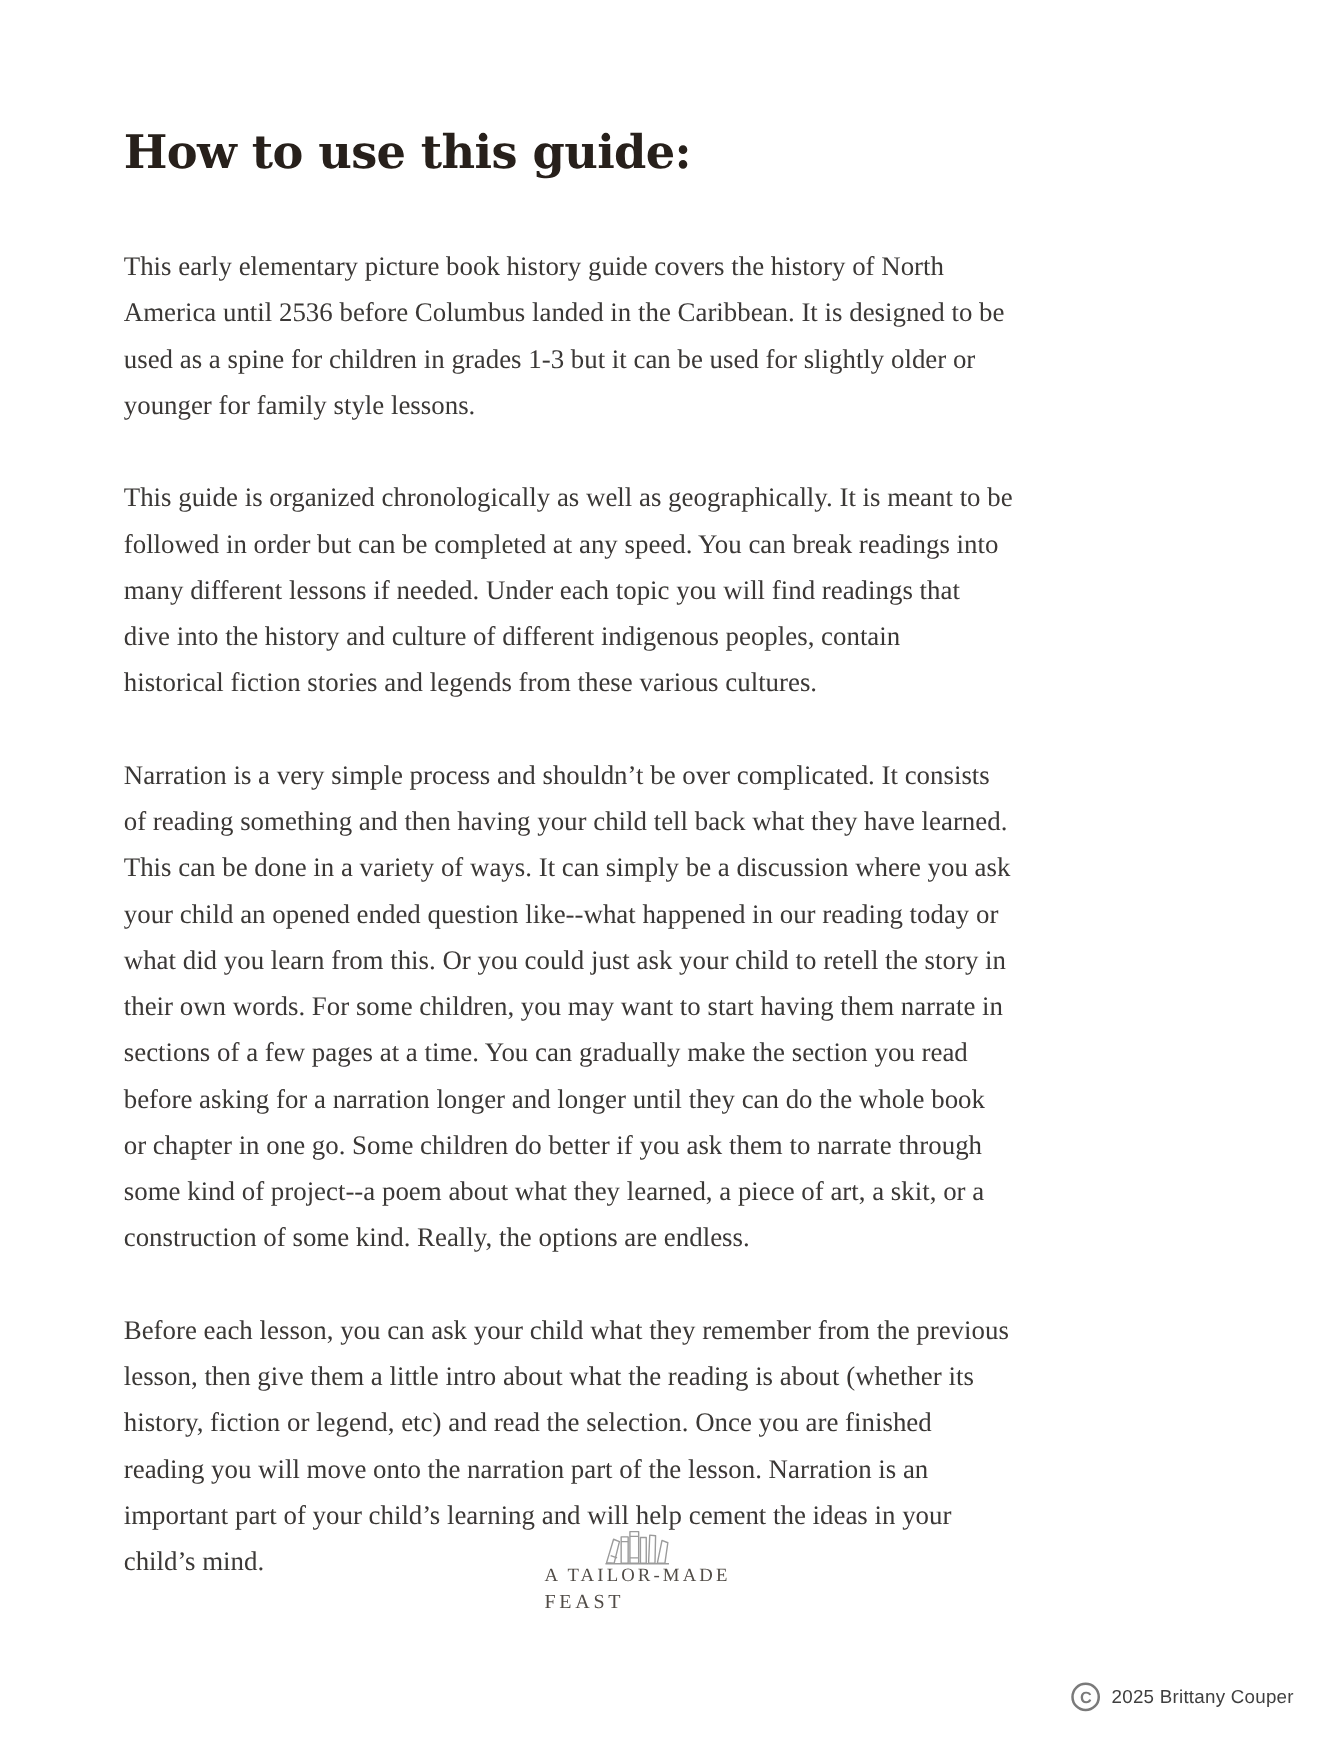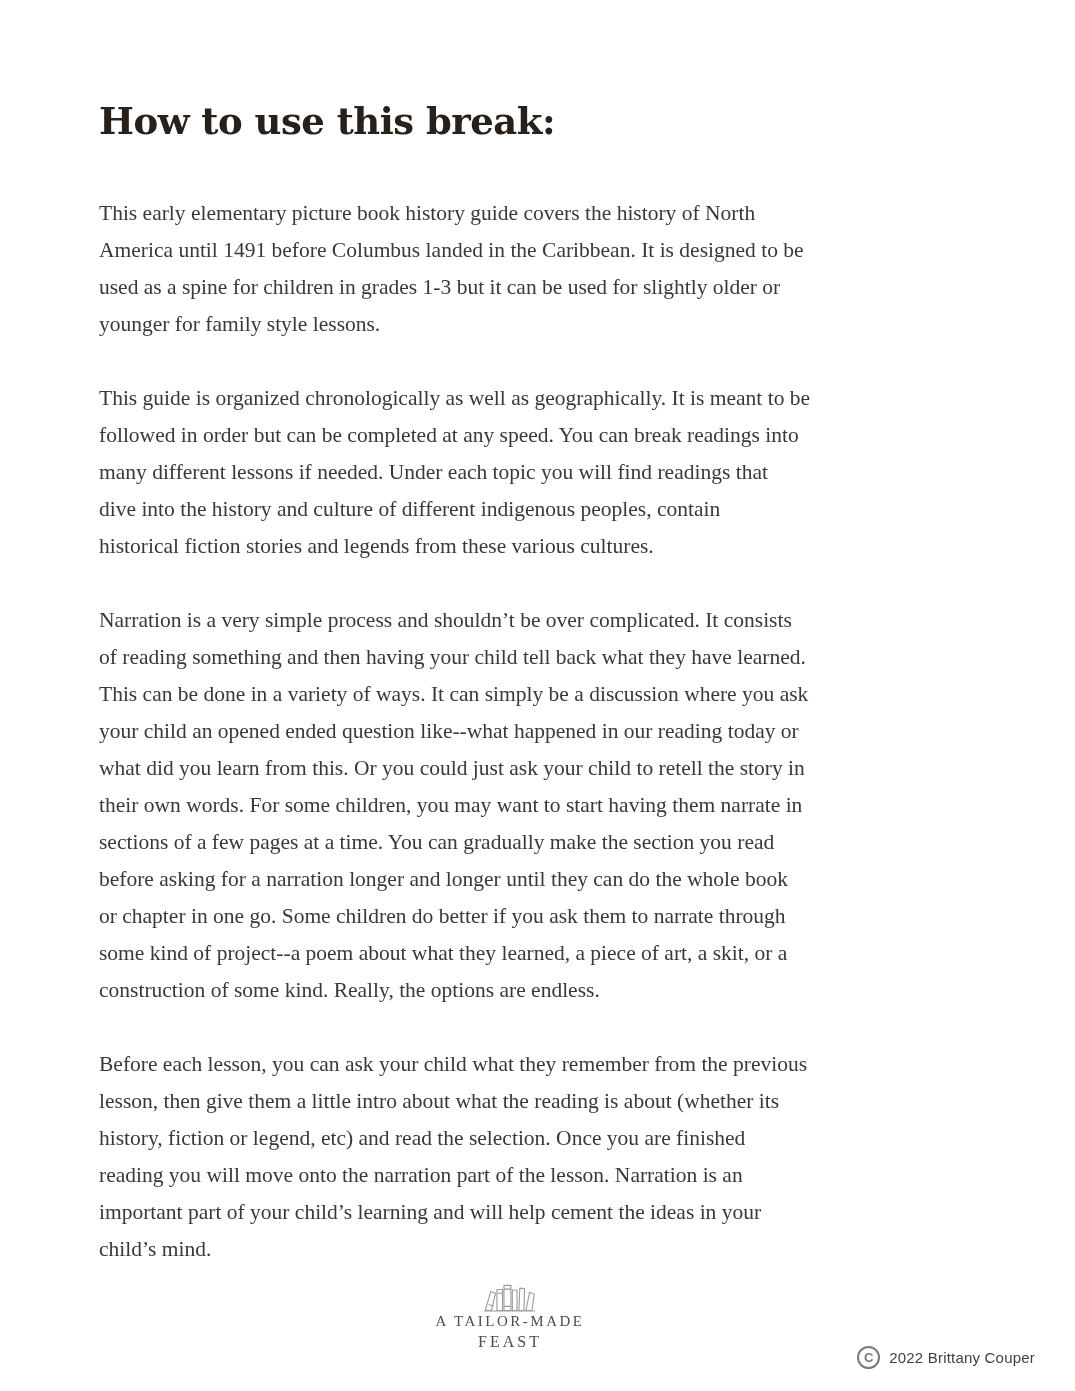--- a/index.html
+++ b/index.html
@@ -33,23 +33,23 @@
     margin: 0 0 37px 0;
     font-family: "Liberation Serif", serif;
     font-size: 21.5px;
     line-height: 37px;
     color: #3b3836;
     white-space: pre-line;
   }
   .logo {
     position: absolute;
     left: 510px;
-    top: 1281px;
+    top: 1221px;
     transform: translateX(-50%);
-    text-align: center;
+    text-align: left;
     color: #55504b;
   }
   .logo .books {
     display: block;
     margin: 0 auto 1px auto;
   }
   .logo .logo-line1 {
     font-family: "Liberation Serif", serif;
     font-size: 15px;
     letter-spacing: 2.5px;
@@ -90,23 +90,23 @@
     font-family: "Liberation Sans", sans-serif;
     font-size: 15px;
     color: #3f3f3f;
     letter-spacing: 0.2px;
   }
 </style>
 </head>
 <body>
 
 <div class="page">
-  <h1 class="title">How to use this break:</h1>
+  <h1 class="title">How to use this guide:</h1>
   <p class="para">This early elementary picture book history guide covers the history of North
-America until 1491 before Columbus landed in the Caribbean. It is designed to be
+America until 2536 before Columbus landed in the Caribbean. It is designed to be
 used as a spine for children in grades 1-3 but it can be used for slightly older or
 younger for family style lessons.</p>
   <p class="para">This guide is organized chronologically as well as geographically. It is meant to be
 followed in order but can be completed at any speed. You can break readings into
 many different lessons if needed. Under each topic you will find readings that
 dive into the history and culture of different indigenous peoples, contain
 historical fiction stories and legends from these various cultures.</p>
   <p class="para">Narration is a very simple process and shouldn’t be over complicated. It consists
 of reading something and then having your child tell back what they have learned.
 This can be done in a variety of ways. It can simply be a discussion where you ask
@@ -140,14 +140,14 @@
       <path d="M47.5 31.5 L51.5 12 L56.5 14 L54 31.5 Z"></path>
       <path d="M3 32 L57.5 32"></path>
     </g>
   </svg>
   <div class="logo-line1">A TAILOR-MADE</div>
   <div class="logo-line2">FEAST</div>
 </div>
 
 <div class="copyright">
   <span class="c-circle">C</span>
-  <span class="copyright-text">2022 Brittany Couper</span>
+  <span class="copyright-text">2025 Brittany Couper</span>
 </div>
 
 </body></html>

